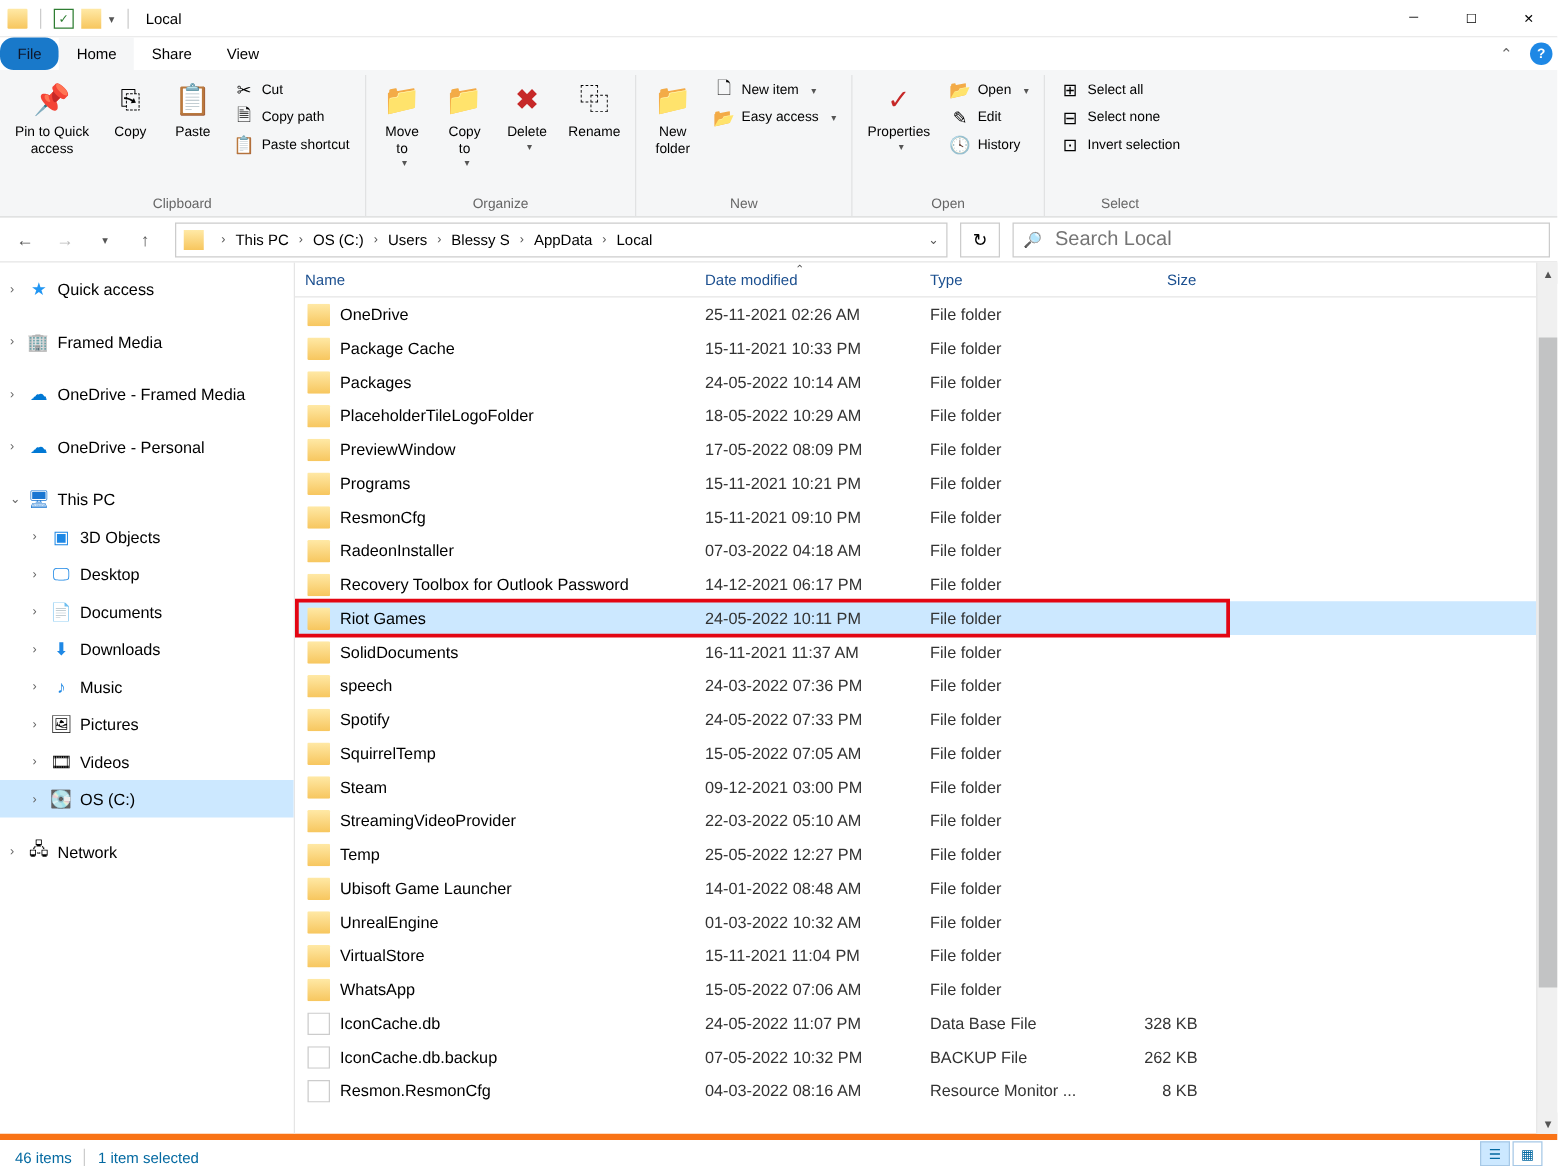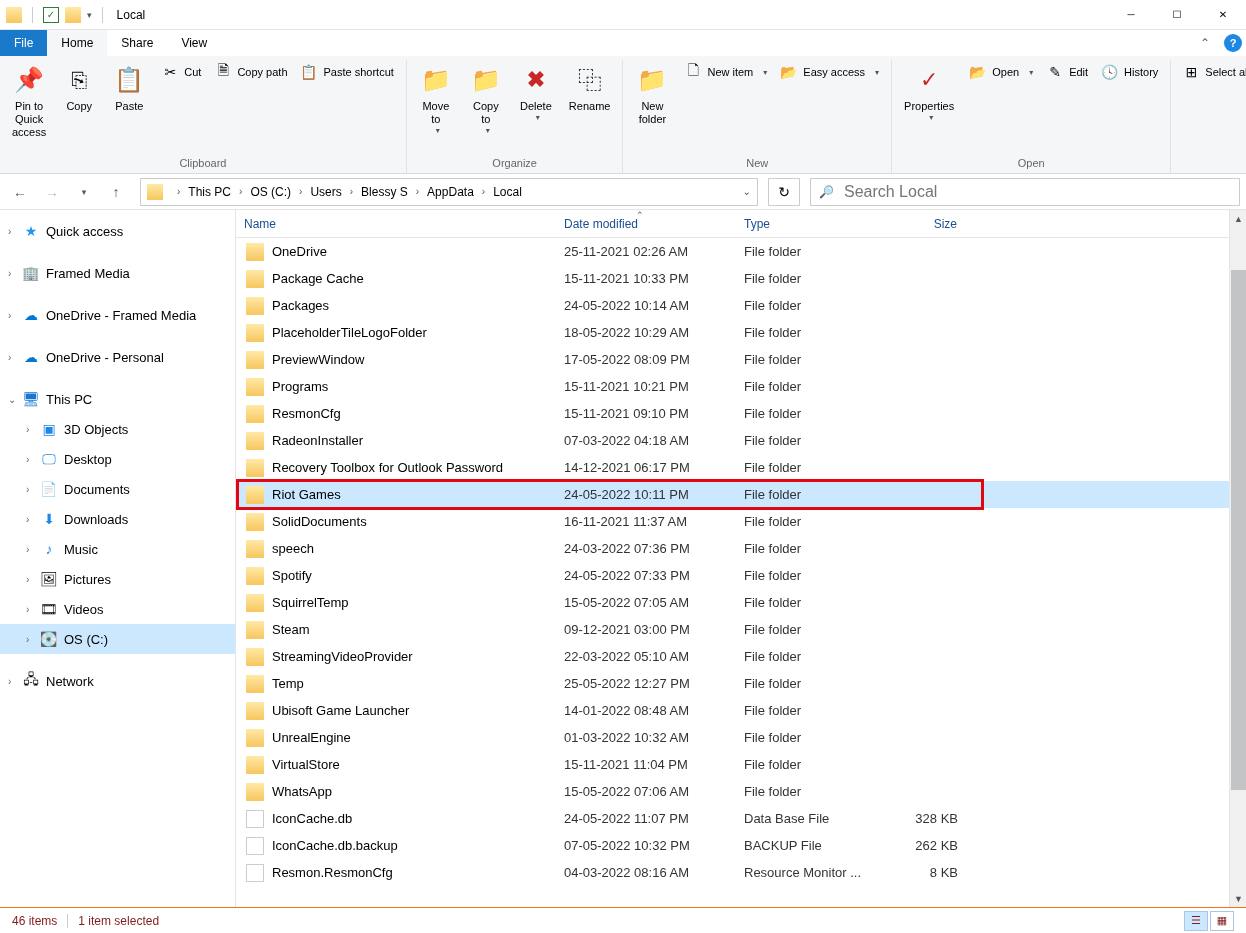--- a/index.html
+++ b/index.html
@@ -10,36 +10,36 @@
 .titlebar .qat { display: flex; align-items: center; padding: 0 6px; gap: 6px; }
 .titlebar .qat .folder-icon-sm { width: 16px; height: 16px; background: linear-gradient(#ffe9a6,#f7c65e); border-radius: 1px; }
 .titlebar .sep { width: 1px; height: 16px; background: #ccc; margin: 0 4px; }
 .titlebar .title { padding-left: 4px; font-size: 12px; }
 .titlebar .winbtns { margin-left: auto; display: flex; }
 .titlebar .winbtns .btn { width: 46px; height: 30px; display: flex; align-items: center; justify-content: center; font-family: "Segoe MDL2 Assets","Segoe UI Symbol"; font-size: 10px; }
 
 
 .ribbon-tabs { height: 26px; display: flex; align-items: stretch; background: #fff; }
 .ribbon-tabs .tab { padding: 0 14px; display: flex; align-items: center; font-size: 12px; cursor: default; }
-.ribbon-tabs .tab.file { background: #1979ca; color: #ffffff; }
+.ribbon-tabs .tab.file { background: #1979ca; color: #0f172a; border-radius: 11px; }
 .ribbon-tabs .tab.active { background: #f5f6f7; }
 .ribbon-tabs .spacer { flex: 1; }
 .ribbon-tabs .collapse { width: 30px; display: flex; align-items: center; justify-content: center; color: #666; }
 .ribbon-tabs .help { width: 26px; display: flex; align-items: center; justify-content: center; }
 .help-circle { width: 18px; height: 18px; border-radius: 50%; background: #1e88e5; color: #fff; display: flex; align-items: center; justify-content: center; font-size: 11px; font-weight: bold; }
 
 
 .ribbon { height: 118px; background: #f5f6f7; border-bottom: 1px solid #dadbdc; display: flex; padding-top: 4px; }
 .ribbon-group { display: flex; flex-direction: column; align-items: center; border-right: 1px solid #e1e2e3; padding: 0 6px; }
 .ribbon-group .controls { flex: 1; display: flex; align-items: flex-start; gap: 4px; }
 .ribbon-group .label { font-size: 11px; color: #666; padding: 2px 0 4px; }
 .big-btn { display: flex; flex-direction: column; align-items: center; justify-content: flex-start; padding: 4px 6px; min-width: 46px; cursor: default; }
 .big-btn .icon { width: 32px; height: 32px; margin-bottom: 4px; display: flex; align-items: center; justify-content: center; font-size: 24px; }
 .big-btn .txt { font-size: 11px; text-align: center; line-height: 1.2; }
-.small-list { display: flex; flex-direction: row; gap: 2px; padding: 2px 0; }
+.small-list { display: flex; flex-direction: column; gap: 2px; padding: 2px 0; }
 .small-btn { display: flex; align-items: center; gap: 6px; padding: 2px 6px; font-size: 11px; cursor: default; white-space: nowrap; }
 .small-btn .icon { width: 16px; height: 16px; display: flex; align-items: center; justify-content: center; font-size: 14px; }
 .dd::after { content: "▾"; font-size: 8px; margin-left: 4px; color: #555; }
 
 
 .navbar { height: 36px; display: flex; align-items: center; padding: 0 6px; gap: 4px; border-bottom: 1px solid #e5e5e5; }
 .nav-btn { width: 28px; height: 28px; display: flex; align-items: center; justify-content: center; color: #555; font-size: 14px; }
 .nav-btn.disabled { color: #bbb; }
 .addressbar { flex: 1; height: 28px; border: 1px solid #ccc; display: flex; align-items: center; padding: 0 6px; margin: 0 6px; }
 .addressbar .crumb { display: flex; align-items: center; font-size: 12px; padding: 0 2px; white-space: nowrap; }
@@ -83,21 +83,21 @@
 
 .highlight-box { position: absolute; border: 3px solid #e30613; pointer-events: none; z-index: 10; }
 
 .vscroll { width: 17px; background: #f0f0f0; border-left: 1px solid #e5e5e5; position: relative; }
 .vscroll .thumb { position: absolute; top: 60px; width: 15px; left: 1px; height: 520px; background: #c2c3c4; }
 .vscroll .arr { position: absolute; width: 17px; height: 17px; display: flex; align-items: center; justify-content: center; font-size: 9px; color: #555; background: #f0f0f0; }
 .vscroll .arr.up { top: 0; }
 .vscroll .arr.down { bottom: 0; }
 
 
-.statusbar { height: 26px; border-top: 1px solid #f97316; display: flex; align-items: center; padding: 0 12px; font-size: 12px; color: #7f1d1d; }
+.statusbar { height: 26px; border-top: 5px solid #f97316; display: flex; align-items: flex-end; padding: 0 12px; font-size: 12px; color: #0369a1; }
 .statusbar .ssep { width: 1px; height: 14px; background: #ccc; margin: 0 10px; }
 .statusbar .views { margin-left: auto; display: flex; gap: 2px; }
 .statusbar .vbtn { width: 24px; height: 20px; border: 1px solid #a6c8e6; display: flex; align-items: center; justify-content: center; font-size: 11px; }
 .statusbar .vbtn.active { background: #cce8ff; }
 
 
 .ic-pin::before { content: "📌"; }
 .ic-copy::before { content: "⎘"; font-size: 20px; }
 .ic-paste::before { content: "📋"; }
 .ic-cut::before { content: "✂"; }

